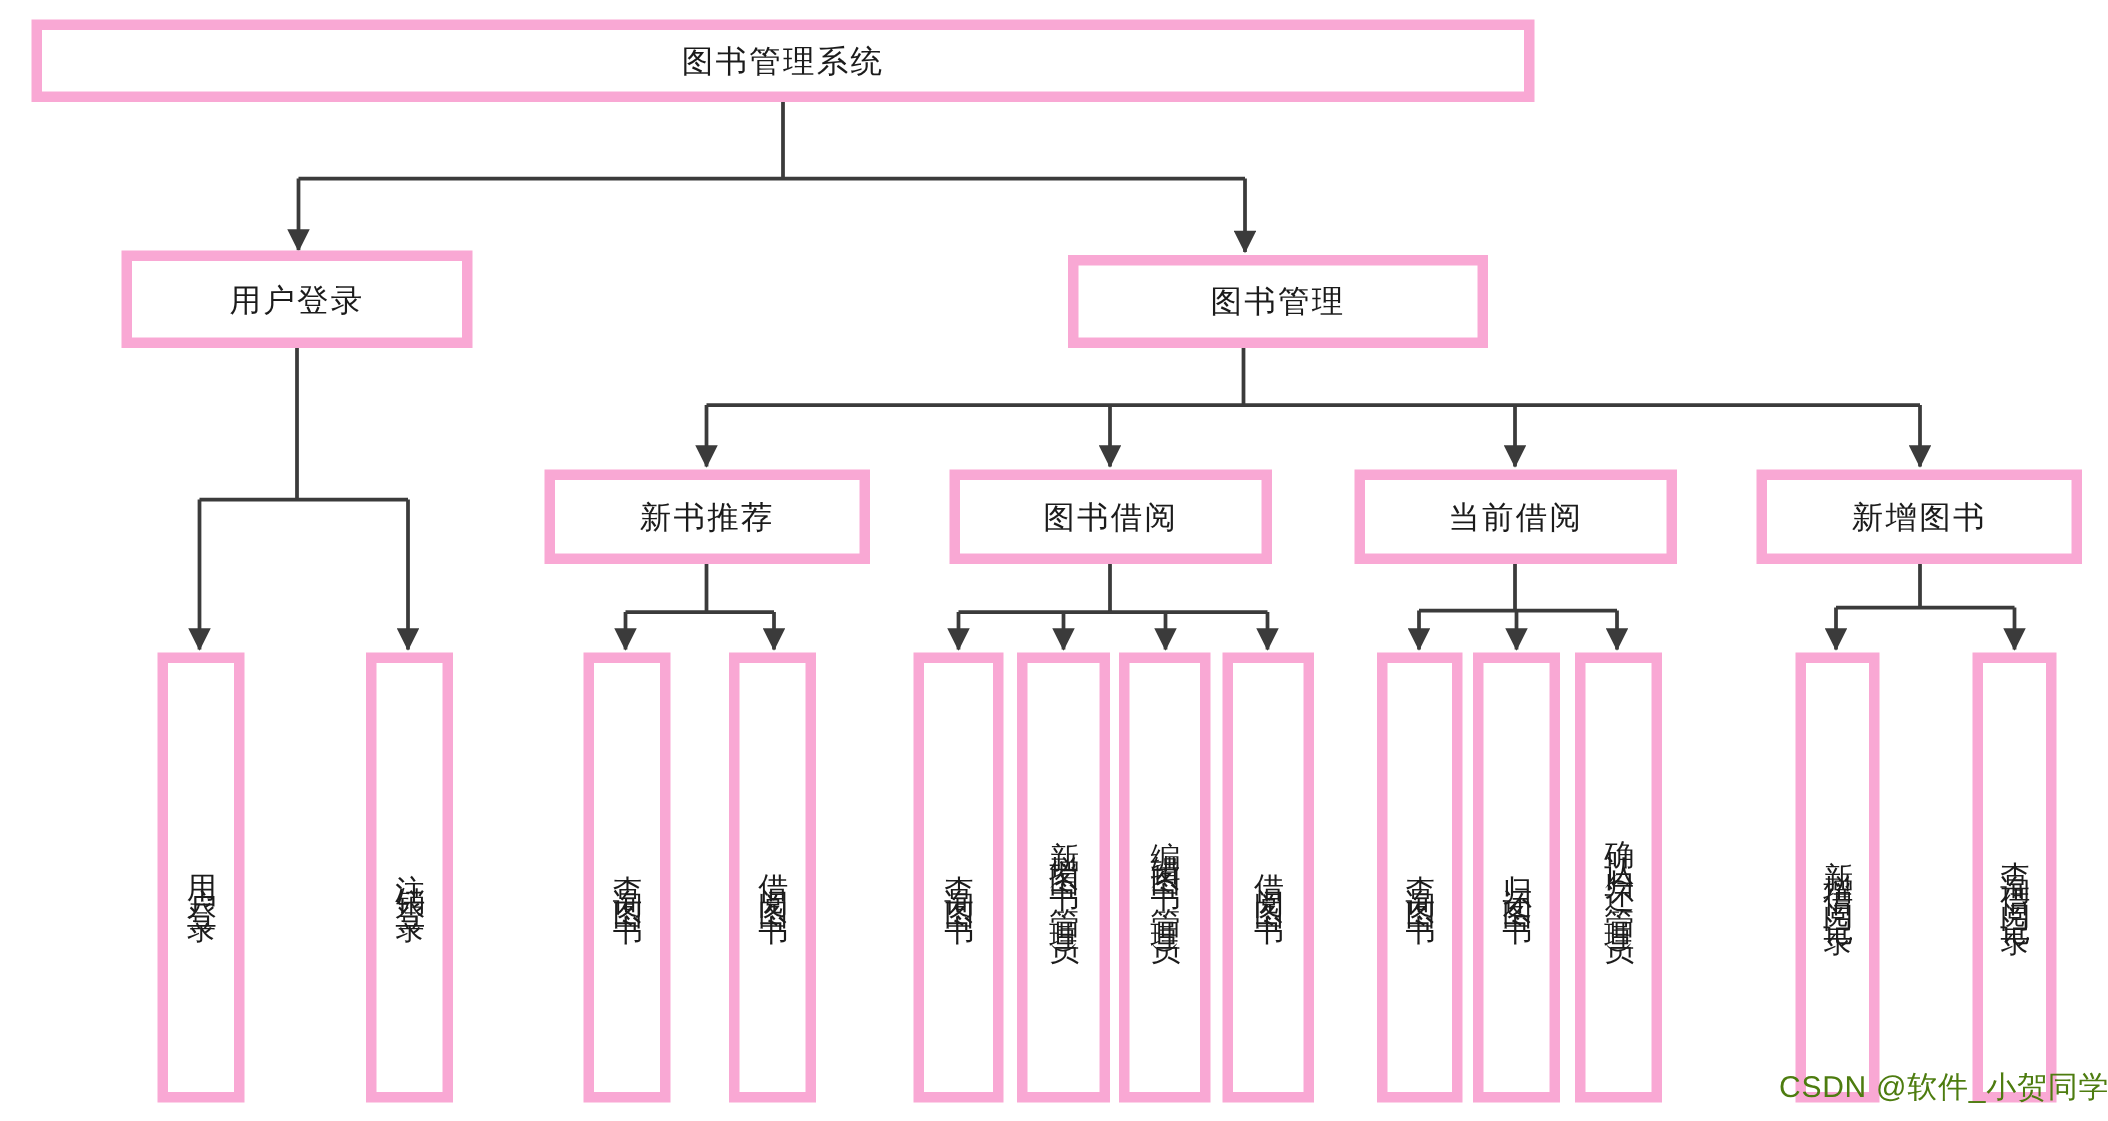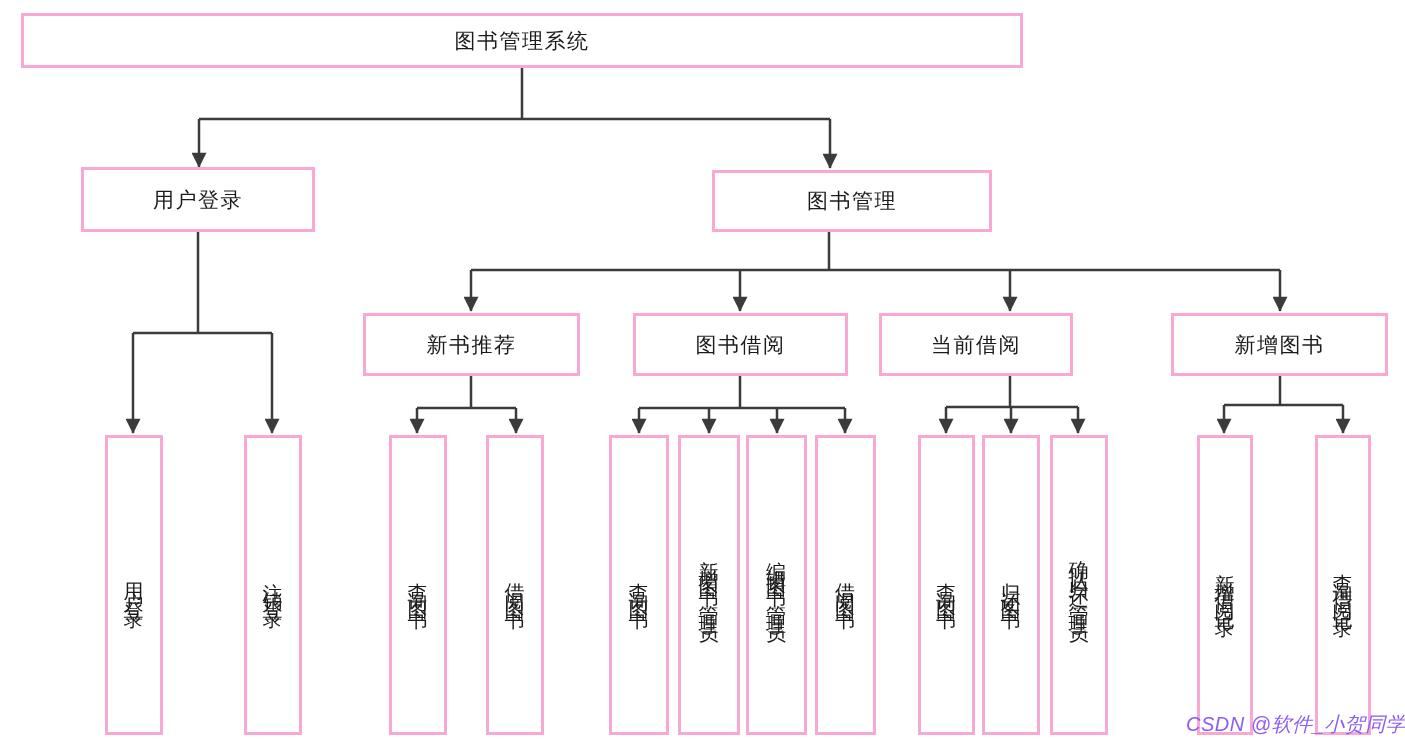--- a/index.html
+++ b/index.html
@@ -7,37 +7,37 @@
     position:relative;
     width:1405px;height:747px;
     background:#ffffff;
     overflow:hidden;
     font-family:"Liberation Sans","DejaVu Sans",sans-serif;
   }
   .wires{position:absolute;left:0;top:0;width:1405px;height:747px;}
   .node{
     position:absolute;
     box-sizing:border-box;
-    border:3px solid #f9a8d4;
+    border:7px solid #f9a8d4;
     background:#ffffff;
     display:flex;align-items:center;justify-content:center;
   }
   .hlabel{
     font-size:21px;color:#1b1b1b;letter-spacing:1.5px;white-space:nowrap;
   }
   .vlabel{
     writing-mode:vertical-rl;
     text-orientation:mixed;
     font-size:20px;color:#1b1b1b;
     letter-spacing:9px;line-height:1;
     white-space:nowrap;
   }
   .watermark{
     position:absolute;left:1186px;top:711px;
-    font-size:20px;color:#8b5cf6;letter-spacing:0.5px;white-space:nowrap;font-style:italic;
+    font-size:20px;color:#4d7c0f;letter-spacing:0.5px;white-space:nowrap;
   }
 </style>
 </head>
 <body>
 
 <div class="stage">
 
   <svg class="wires" viewBox="0 0 1405 747" xmlns="http://www.w3.org/2000/svg">
     <defs>
       <marker id="arrow" viewBox="0 0 10 10" refX="9.5" refY="5" markerUnits="userSpaceOnUse" markerWidth="20" markerHeight="15" orient="auto">
@@ -86,21 +86,21 @@
   <div class="node" style="left:712px;top:170px;width:280px;height:62px">
     <span class="hlabel">图书管理</span>
   </div>
 
   <div class="node" style="left:633px;top:313px;width:215px;height:63px">
     <span class="hlabel">图书借阅</span>
   </div>
   <div class="node" style="left:363px;top:313px;width:217px;height:63px">
     <span class="hlabel">新书推荐</span>
   </div>
-  <div class="node" style="left:879px;top:313px;width:194px;height:63px">
+  <div class="node" style="left:903px;top:313px;width:215px;height:63px">
     <span class="hlabel">当前借阅</span>
   </div>
   <div class="node" style="left:1171px;top:313px;width:217px;height:63px">
     <span class="hlabel">新增图书</span>
   </div>
 
   <div class="node" style="left:105px;top:435px;width:58px;height:300px">
     <span class="vlabel">用户登录</span>
   </div>
   <div class="node" style="left:244px;top:435px;width:58px;height:300px">

